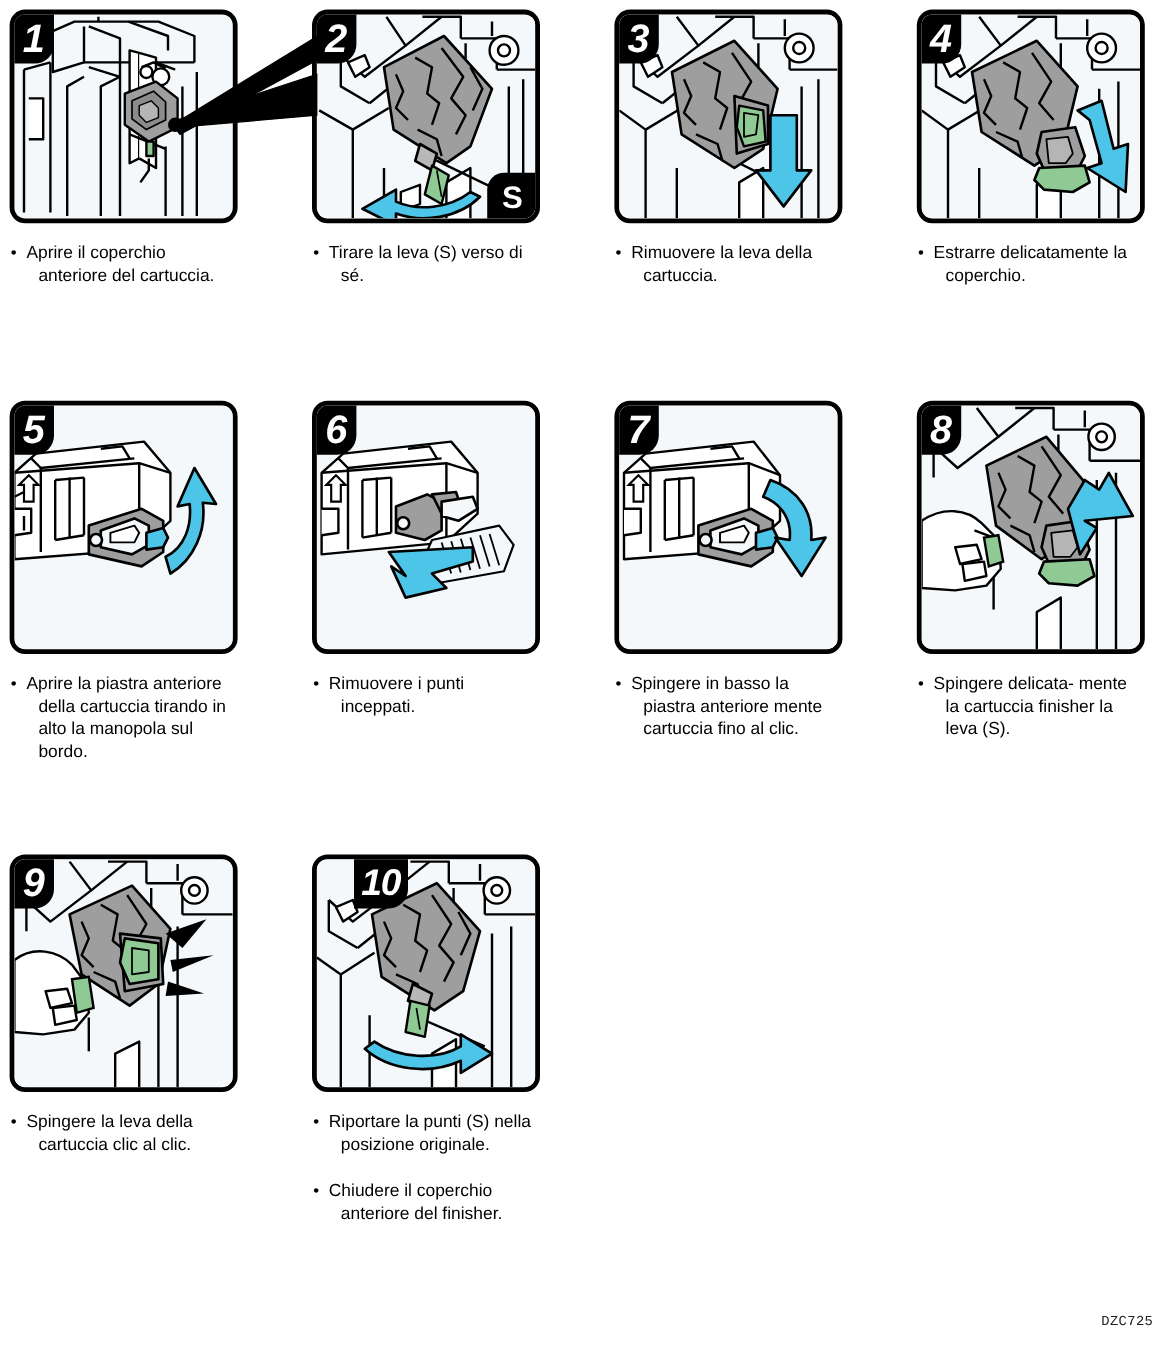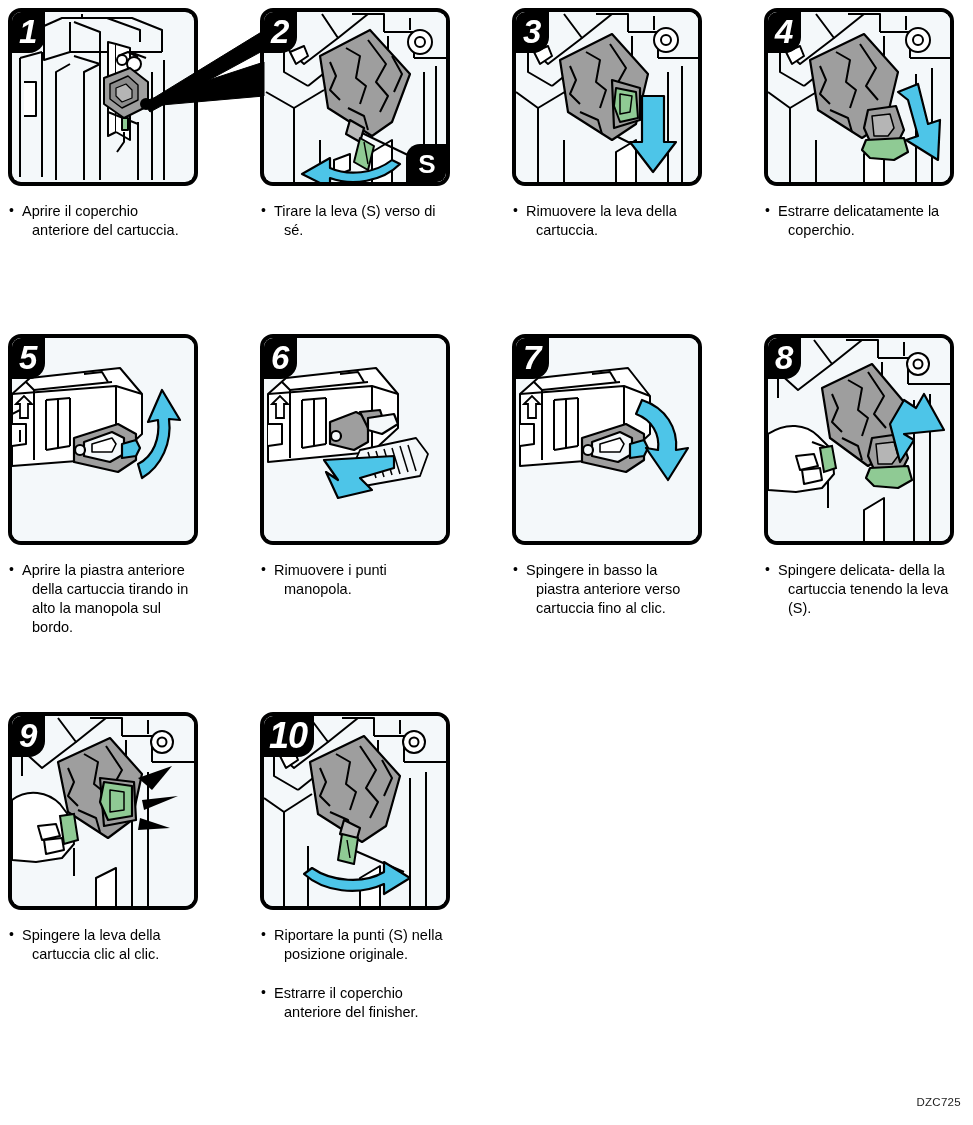--- a/index.html
+++ b/index.html
@@ -62,21 +62,21 @@
     font-size: 33px;
     line-height: 40px;
     height: 42px;
     padding: 0 9px 0 8px;
     border-bottom-right-radius: 16px;
     z-index: 9;
     letter-spacing: -1px;
     display: flex;
     align-items: center;
   }
-  .badge.wide { padding: 0 7px 0 6px; font-size: 36px; }
+  .badge.wide { padding: 0 7px 0 6px; font-size: 31px; margin-left: 32px; }
 
   
   .stag {
     position: absolute;
     right: -2px;
     bottom: -2px;
     background: #000000;
     color: #ffffff;
     font-weight: bold;
     font-size: 26px;
@@ -117,20 +117,21 @@
   }
 
   
   .code {
     position: absolute;
     right: 12px;
     bottom: 17px;
     font-size: 11.5px;
     color: #222222;
     letter-spacing: 0.3px;
+    font-family: Liberation Mono, monospace;
   }
 
   
   .connector {
     position: absolute;
     left: 0; top: 0;
     width: 973px; height: 300px;
     pointer-events: none;
     z-index: 6;
   }
@@ -449,21 +450,21 @@
         </g>
 
         <g>
           <path d="M60 122 L130 118 L130 130 L96 140 L108 152 L74 160 L62 134 L74 142 Z" fill="#4dc5e8" stroke="#000" stroke-width="2.2" stroke-linejoin="round"></path>
         </g>
       </svg>
     </div>
     <div class="caption">
       <div class="cap-line">
         <span class="cap-bullet">•</span>
-        <span class="cap-text">Rimuovere i punti manopola.</span>
+        <span class="cap-text">Rimuovere i punti inceppati.</span>
       </div>
     </div>
   </div>
 
   <div class="step" style="left:512px; top:334px;">
     <div class="panel tall2">
       <div class="badge">7</div>
       <svg class="art" viewBox="0 0 182 203">
         <g fill="none" stroke="#000" stroke-width="2" stroke-linejoin="round">
           <path d="M0 0 L182 0 L182 203 L0 203 Z" fill="#f4f8fa" stroke="none"></path>
@@ -492,21 +493,21 @@
         </g>
 
         <g>
           <path d="M126 62 C150 70 162 90 160 112 L172 110 L152 142 L130 110 L142 112 C144 96 136 82 120 76 Z" fill="#4dc5e8" stroke="#000" stroke-width="2.2" stroke-linejoin="round"></path>
         </g>
       </svg>
     </div>
     <div class="caption">
       <div class="cap-line">
         <span class="cap-bullet">•</span>
-        <span class="cap-text">Spingere in basso la piastra anteriore verso cartuccia fino al clic.</span>
+        <span class="cap-text">Spingere in basso la piastra anteriore mente cartuccia fino al clic.</span>
       </div>
     </div>
   </div>
 
   <div class="step" style="left:764px; top:334px;">
     <div class="panel tall2">
       <div class="badge">8</div>
       <svg class="art" viewBox="0 0 182 203">
         <g fill="none" stroke="#000" stroke-width="2" stroke-linejoin="round">
           <path d="M0 0 L182 0 L182 203 L0 203 Z" fill="#f4f8fa" stroke="none"></path>
@@ -551,21 +552,21 @@
         <path d="M52 110 L64 108 L68 130 L56 134 Z" fill="#8fca94" stroke="#000" stroke-width="2"></path>
 
         <g>
           <path d="M122 86 L136 62 L148 70 L156 56 L176 92 L136 96 L146 102 L132 124 Z" fill="#4dc5e8" stroke="#000" stroke-width="2.2" stroke-linejoin="round"></path>
         </g>
       </svg>
     </div>
     <div class="caption">
       <div class="cap-line">
         <span class="cap-bullet">•</span>
-        <span class="cap-text">Spingere delicata- della la cartuccia tenendo la leva (S).</span>
+        <span class="cap-text">Spingere delicata- mente la cartuccia finisher la leva (S).</span>
       </div>
     </div>
   </div>
 
   <div class="step" style="left:8px; top:712px;">
     <div class="panel tall3">
       <div class="badge">9</div>
       <svg class="art" viewBox="0 0 182 190">
         <g fill="none" stroke="#000" stroke-width="2" stroke-linejoin="round">
           <path d="M0 0 L182 0 L182 190 L0 190 Z" fill="#f4f8fa" stroke="none"></path>
@@ -672,21 +673,21 @@
         </g>
       </svg>
     </div>
     <div class="caption">
       <div class="cap-line">
         <span class="cap-bullet">•</span>
         <span class="cap-text">Riportare la punti (S) nella posizione originale.</span>
       </div>
       <div class="cap-line" style="margin-top:20px;">
         <span class="cap-bullet">•</span>
-        <span class="cap-text">Estrarre il coperchio anteriore del finisher.</span>
+        <span class="cap-text">Chiudere il coperchio anteriore del finisher.</span>
       </div>
     </div>
   </div>
 
   <svg class="connector">
     <path d="M144 104 L268 28 L268 48 L150 112 Z" fill="#000" stroke="#000" stroke-width="1"></path>
     <path d="M150 106 L264 96 L264 62 L148 100 Z" fill="#000" stroke="#000" stroke-width="1"></path>
     <circle cx="146" cy="104" r="6" fill="#000"></circle>
   </svg>
 

